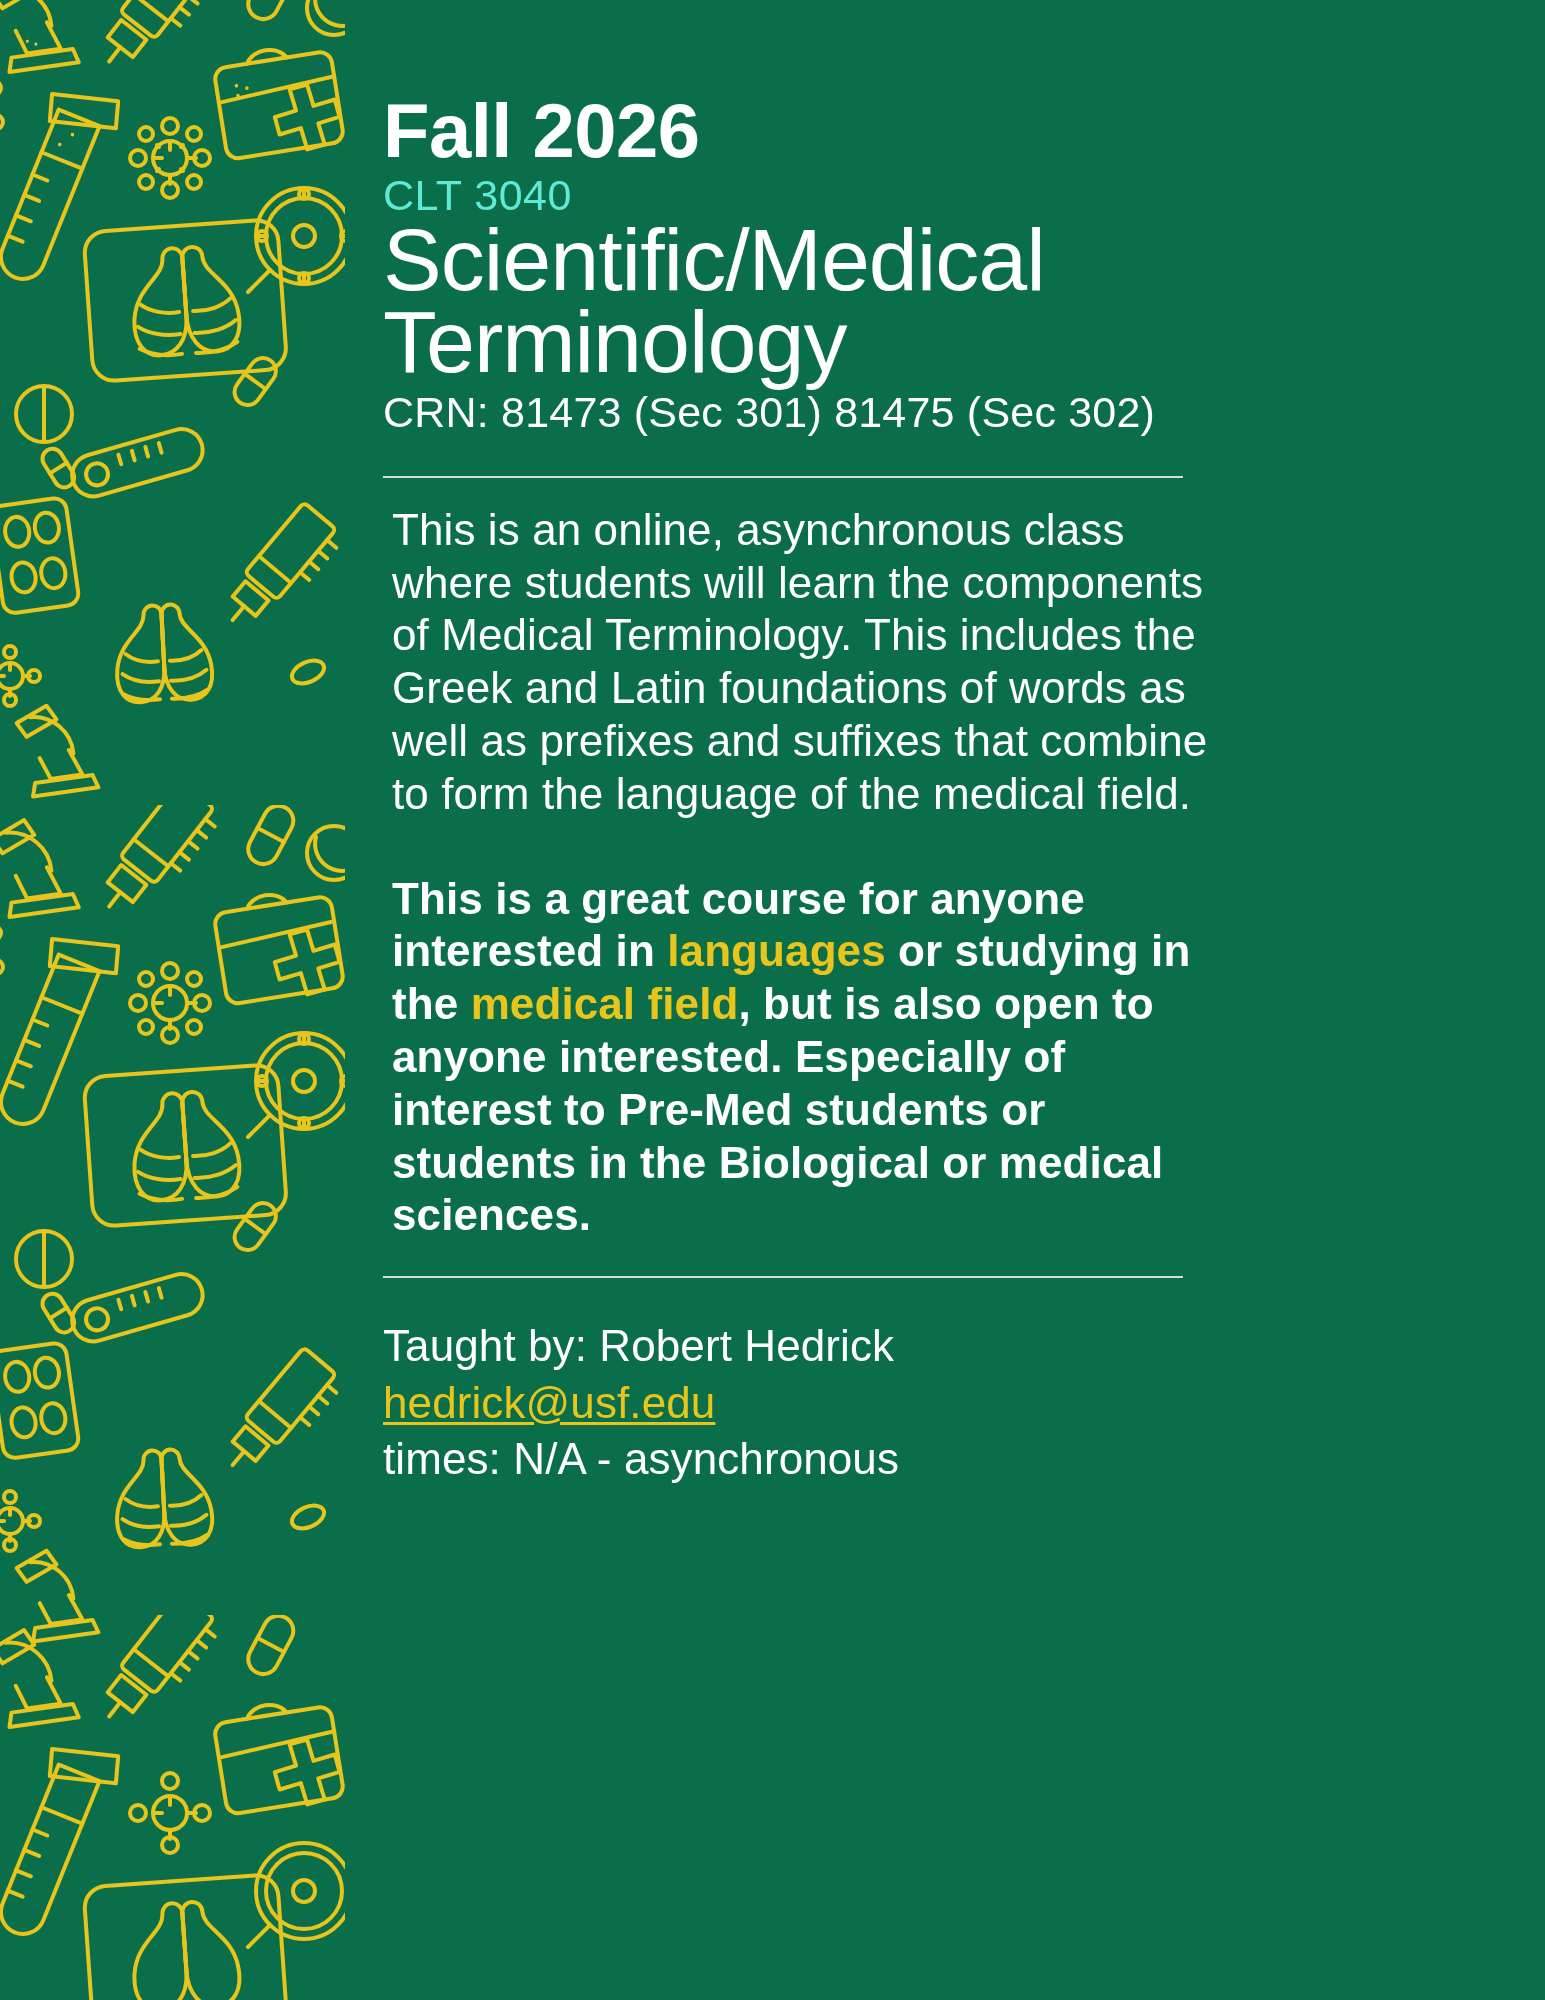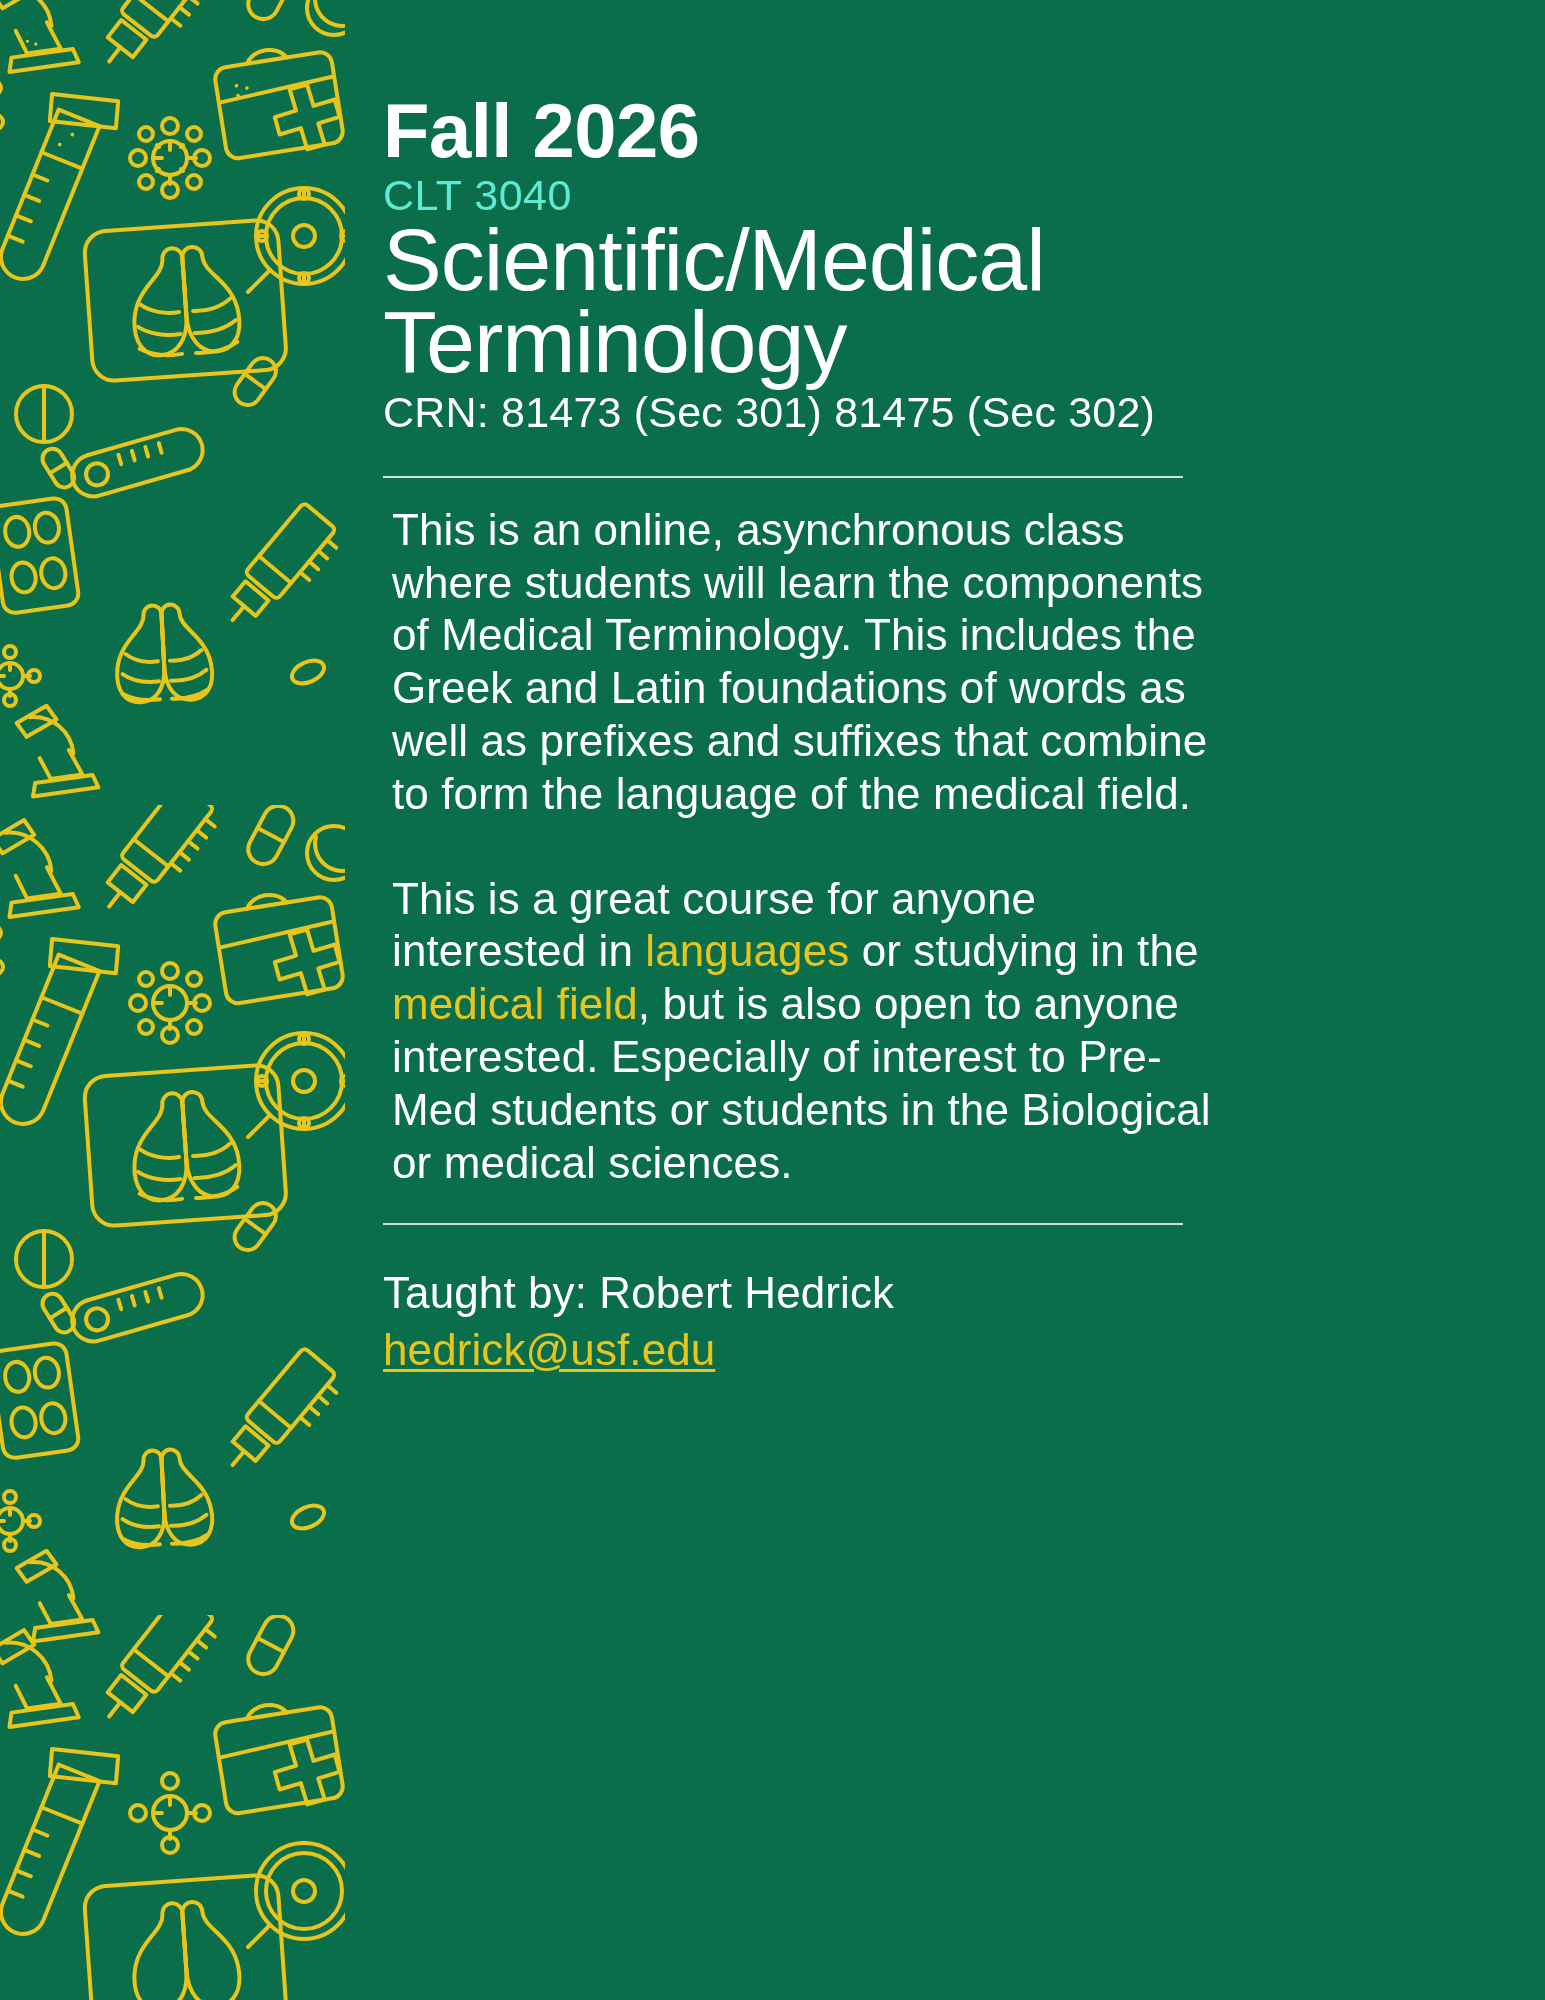--- a/index.html
+++ b/index.html
@@ -94,21 +94,21 @@
 
   .body-text {
     color: #ffffff;
     font-size: 44px;
     line-height: 1.20;
     font-weight: 400;
     margin: 9px;
     letter-spacing: 0.1px;
     max-width: 820px;
   }
-  .body-text + .body-text { margin-top: 52px; }
+  .body-text + .body-text { margin-top: 52px; font-weight: bold; }
   .hl { color: #e8c51c; }
 
   .footer-line {
     color: #ffffff;
     font-size: 44px;
     line-height: 1.28;
     font-weight: 400;
     margin: 0;
     letter-spacing: 0.1px;
   }
@@ -525,15 +525,16 @@
     <hr class="rule">
 
     <p class="body-text">This is an online, asynchronous class where students will learn the components of Medical Terminology. This includes the Greek and Latin foundations of words as well as prefixes and suffixes that combine to form the language of the medical field.</p>
 
     <p class="body-text"><span>This is a great course for anyone interested in </span><span class="hl">languages</span><span> or studying in the </span><span class="hl">medical field</span><span>, but is also open to anyone interested. Especially of interest to Pre-Med students or students in the Biological or medical sciences.</span></p>
 
     <hr class="rule bottom">
 
     <div class="footer-line">Taught by: Robert Hedrick</div>
     <div class="footer-line"><a class="email" href="#">hedrick@usf.edu</a></div>
+    <div class="footer-line">times: N/A - asynchronous</div>
 
   </div>
 </div>
 
 </body></html>

